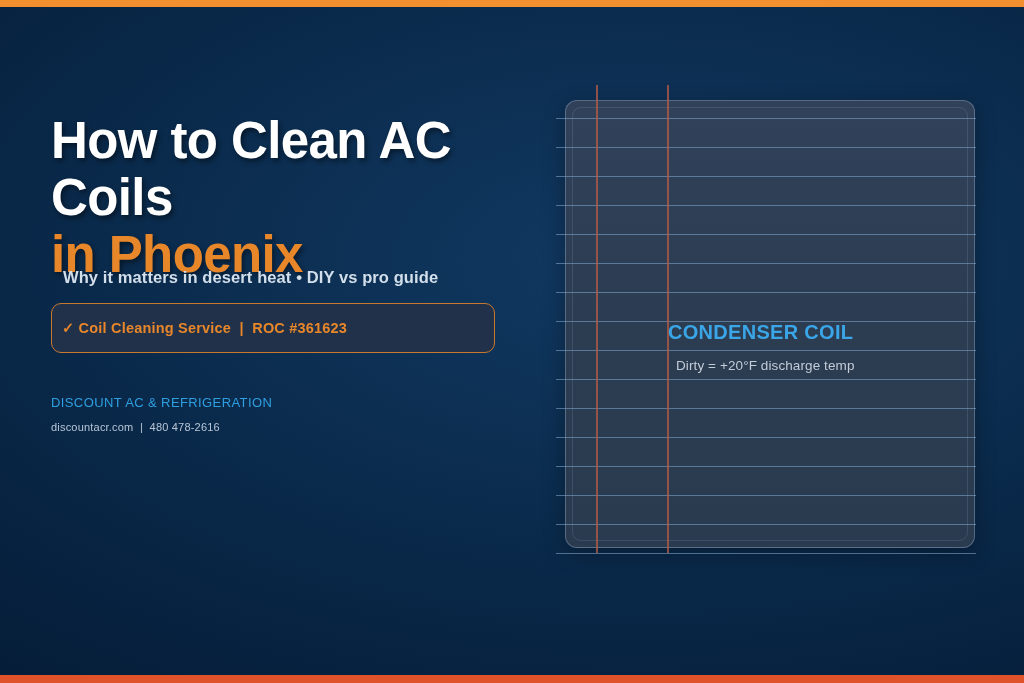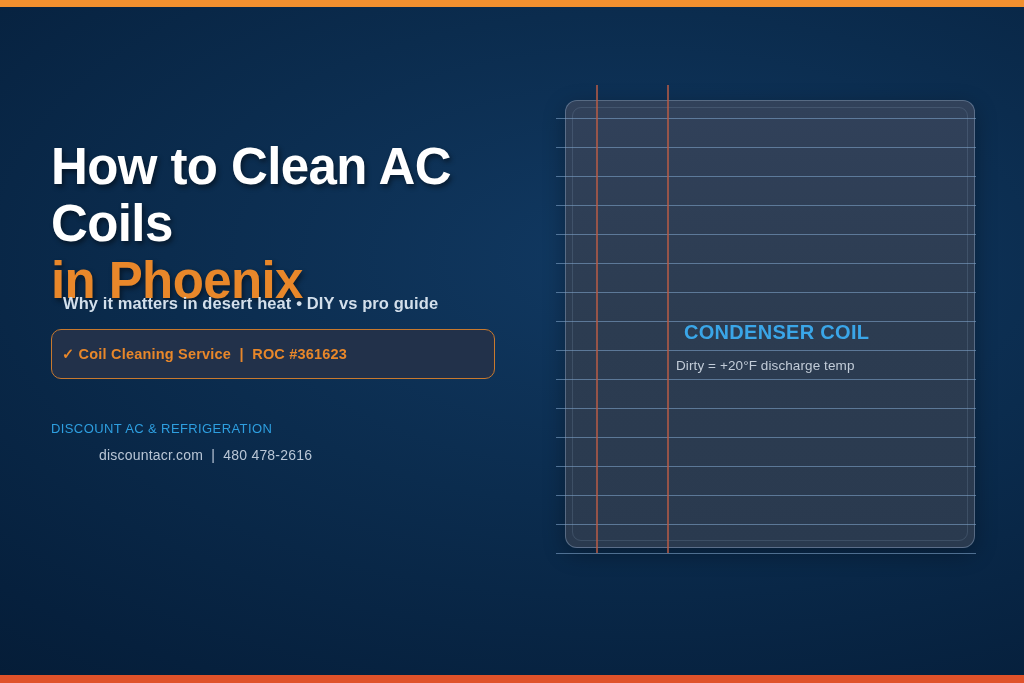--- a/index.html
+++ b/index.html
@@ -35,21 +35,21 @@
     left: 0; top: 675px;
     width: 1024px;
     height: 8px;
     background: #e0522a;
   }
 
   
   .left-col {
     position: absolute;
     left: 51px;
-    top: 138px;
+    top: 112px;
     width: 500px;
   }
 
   .headline {
     margin: 0;
     font-size: 51px;
     line-height: 57px;
     font-weight: bold;
     letter-spacing: -0.6px;
   }
@@ -105,25 +105,24 @@
     left: 0;
     font-size: 13px;
     font-weight: normal;
     color: #2e9fe0;
     letter-spacing: 0.4px;
   }
   .brand-contact {
     position: absolute;
     top: 309px;
     left: 0;
-    font-size: 14px;
+    font-size: 11px;
     color: #b9c6d6;
     letter-spacing: 0.2px;
     white-space: pre;
-    margin-left: 48px;
   }
 
   
   .notebook {
     position: absolute;
     left: 565px;
     top: 100px;
     width: 408px;
     height: 446px;
     border-radius: 12px;
@@ -170,21 +169,20 @@
 
   
   .note-title {
     position: absolute;
     left: 668px;
     top: 321px;
     font-size: 20px;
     font-weight: bold;
     color: #3aa6e8;
     letter-spacing: 0.3px;
-    padding-left: 16px;
   }
   .note-sub {
     position: absolute;
     left: 668px;
     top: 358px;
     font-size: 13.5px;
     color: #c2ccd8;
     letter-spacing: 0.1px;
     padding-left: 8px;
   }

